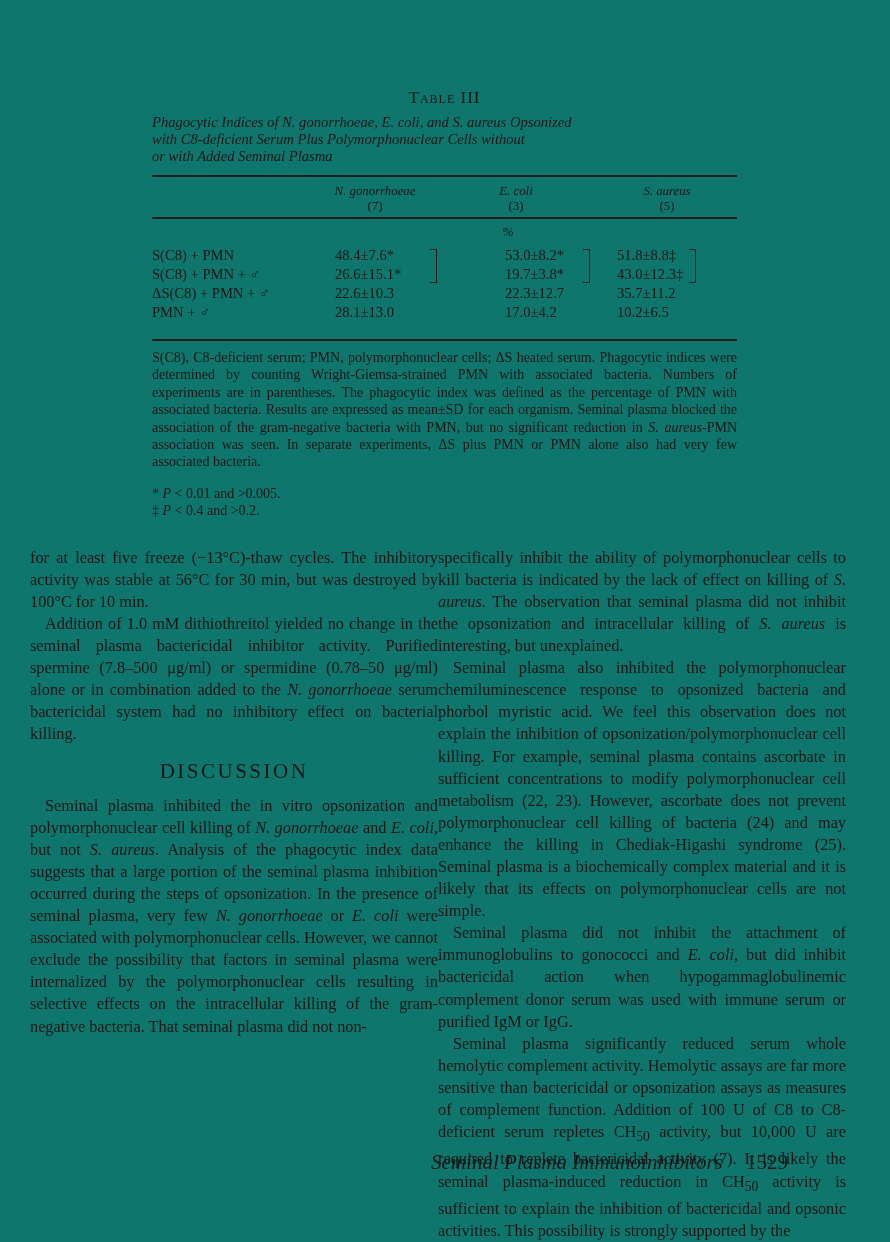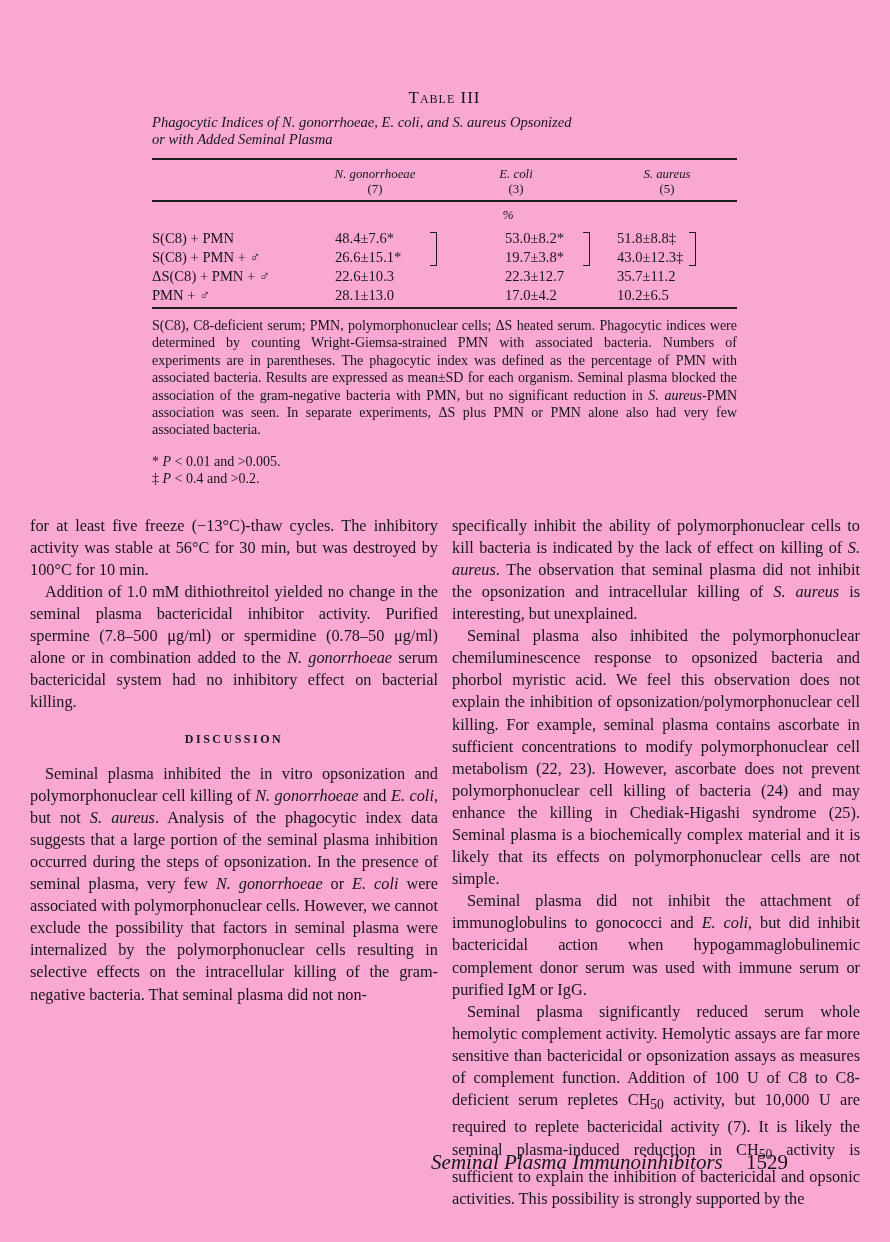--- a/index.html
+++ b/index.html
@@ -1,20 +1,20 @@
 <!DOCTYPE html>
 <html><head>
 <meta charset="utf-8">
 <style>
   html,body{margin:0;padding:0;background:#9a9a9a;}
   .page{
     position:relative;
     width:890px;height:1242px;
     margin:0 auto;
-    background:#f9a8d4;
+    background:#0f766e;
     color:#161616;
     font-family:"Liberation Serif","DejaVu Serif",serif;
     box-sizing:border-box;
     padding-top:88px;
     overflow:hidden;
   }
   
   .table-block{width:585px;margin-left:152px;}
   .table-label{
     text-align:center;font-variant:small-caps;font-size:17px;
@@ -33,67 +33,68 @@
     text-align:center;font-size:12.8px;line-height:15px;white-space:nowrap;
   }
   .colhead .org{font-style:italic;}
   .colhead .n{font-style:normal;}
   .colhead.c1{left:223px;} .colhead.c2{left:364px;} .colhead.c3{left:515px;}
   .unitrow{position:relative;height:27px;}
   .unitrow .unit{
     position:absolute;left:356px;top:5px;transform:translateX(-50%);
     font-style:italic;font-size:13.5px;
   }
-  .tbody{position:relative;padding-bottom:2px;}
+  .tbody{position:relative;padding-bottom:17px;}
   .trow{
     display:grid;grid-template-columns:183px 170px 112px 120px;
     font-size:14.6px;line-height:19px;white-space:nowrap;
   }
   .pair-bracket{
     position:absolute;top:3px;height:32px;width:6px;
     border-right:1.6px solid #1d1d1d;
     border-top:1.6px solid #1d1d1d;
     border-bottom:1.6px solid #1d1d1d;
   }
   .pair-bracket.b1{left:278px;}
   .pair-bracket.b2{left:431px;}
   .pair-bracket.b3{left:537px;}
   .table-footnote{
     margin-top:8px;font-size:14px;line-height:17.4px;text-align:justify;
   }
   .table-footnote-line{font-size:14px;line-height:17.4px;}
   
   .columns{
-    display:flex;gap:14px;padding:0 30px;margin-top:27px;
+    display:flex;padding:0 30px;margin-top:27px;
     font-size:16.3px;line-height:22.1px;text-align:justify;
   }
   .col{width:408px;}
   .col p{margin:0;text-indent:15px;}
   .col p.noindent{text-indent:0;}
   .discussion-heading{
-    font-size:12px;font-weight:bold;letter-spacing:2.5px;
+    font-size:21px;font-weight:normal;letter-spacing:2.5px;
     text-align:center;margin:14px 0 13px 0;
   }
   
   .page-footer{
     position:absolute;top:1150px;left:0;right:102px;
     text-align:right;font-size:21px;
   }
   .running-title{font-style:italic;}
   .folio{margin-left:18px;font-style:normal;}
 </style>
 </head>
 <body>
 
 <div class="page">
 
   <section class="table-block">
     <div class="table-label">Table III</div>
     <div class="table-caption">
       <div>Phagocytic Indices of N. gonorrhoeae, E. coli, and S. aureus Opsonized</div>
+      <div>with C8-deficient Serum Plus Polymorphonuclear Cells without</div>
       <div>or with Added Seminal Plasma</div>
     </div>
 
     <div class="rule top"></div>
 
     <div class="thead">
       <div class="colhead c1">
         <div class="org">N. gonorrhoeae</div>
         <div class="n">(7)</div>
       </div>

